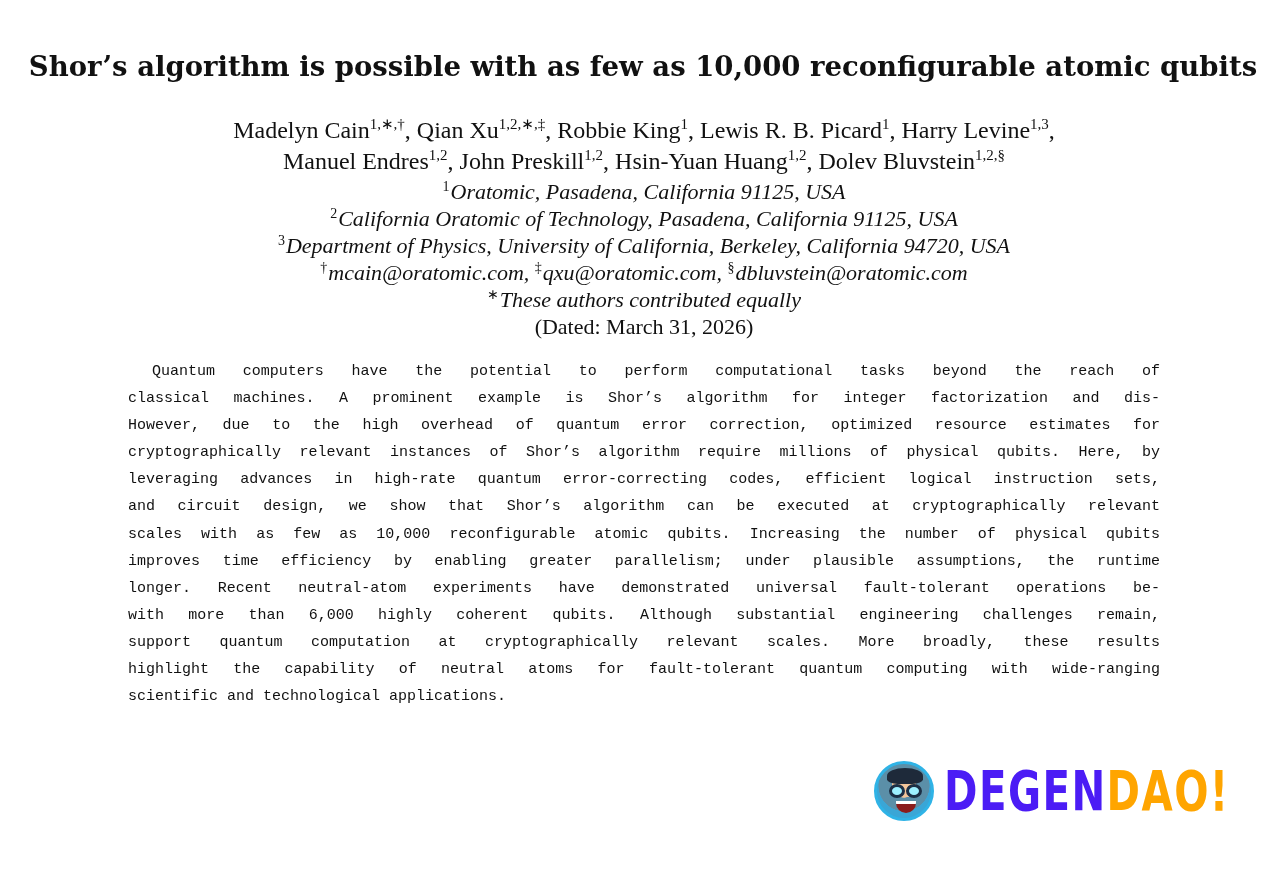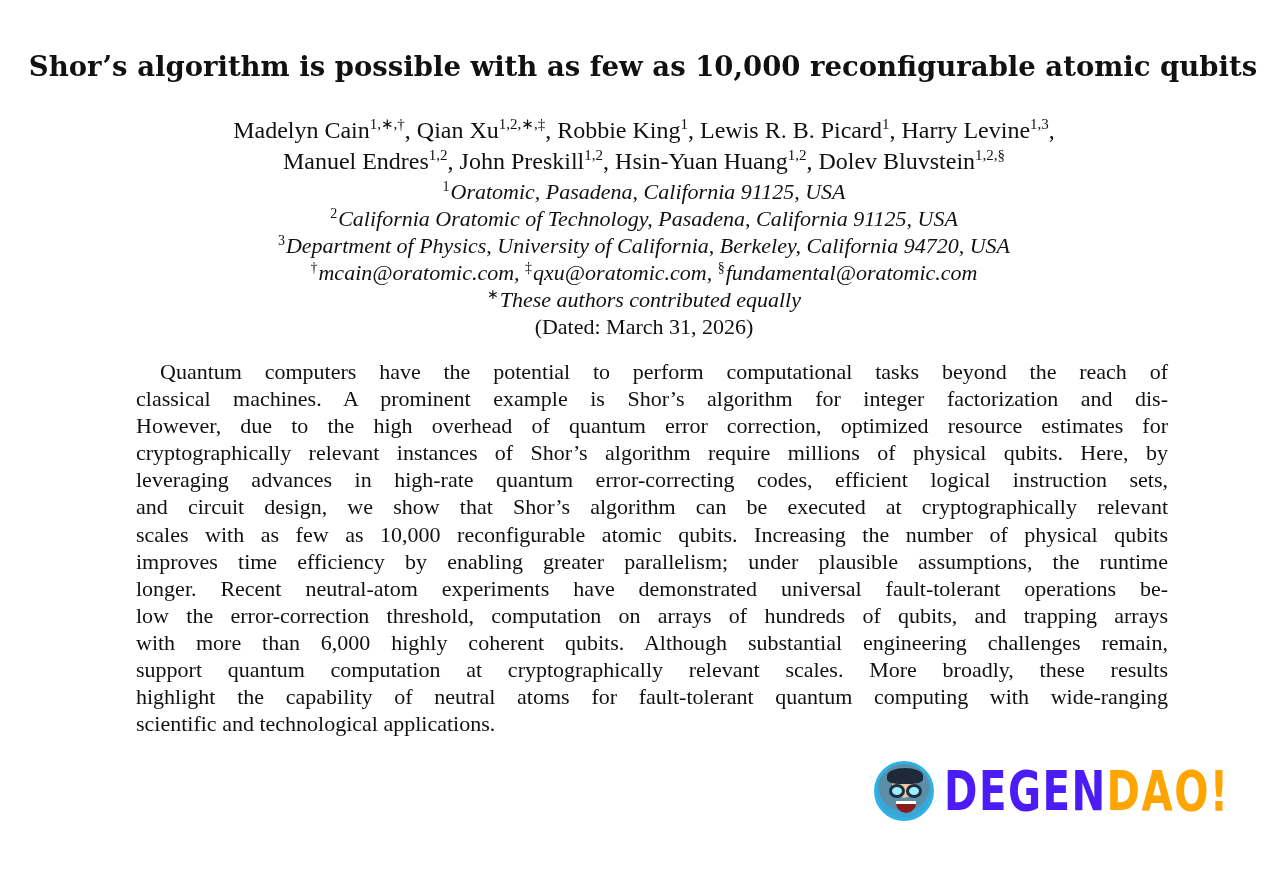--- a/index.html
+++ b/index.html
@@ -25,22 +25,22 @@
     font-family: "Liberation Serif", serif; font-style: italic; font-size: 22px;
     line-height: 27px;
   }
   .aff sup { font-style: normal; font-size: 14px; vertical-align: 8px; line-height: 0; margin-right: 1px; }
   .dated {
     position: absolute; left: 0; width: 1288px; text-align: center;
     font-family: "Liberation Serif", serif; font-size: 22px; line-height: 27px;
   }
   .abstract {
     position: absolute; left: 128px; top: 358px; width: 1032px;
-    font-family: Liberation Serif, serif; font-size: 22px;
-    line-height: 27.1px; text-align: justify; hyphens: manual; margin-left: 8px;
+    font-family: Liberation Mono, monospace; font-size: 15px;
+    line-height: 27.1px; text-align: justify; hyphens: manual;
   }
   .abstract .line { display: block; text-align: justify; text-align-last: justify; white-space: nowrap; height: 27.1px; }
   .abstract .line.last { text-align-last: left; }
   .abstract .line.indent { padding-left: 24px; }
   .watermark {
     position: absolute; left: 874px; top: 758px; height: 66px;
     display: flex; align-items: center;
   }
   .avatar {
     width: 60px; height: 60px; border-radius: 50%;
@@ -85,38 +85,37 @@
 </div>
 <div class="aff" style="top:205px;">
   <sup>2</sup><span>California Oratomic of Technology, Pasadena, California 91125, USA</span>
 </div>
 <div class="aff" style="top:232px;">
   <sup>3</sup><span>Department of Physics, University of California, Berkeley, California 94720, USA</span>
 </div>
 <div class="aff" style="top:259px;">
   <sup>†</sup><span>mcain@oratomic.com</span>,
   <sup>‡</sup><span>qxu@oratomic.com</span>,
-  <sup>§</sup><span>fundamental@oratomic.com</span>
+  <sup>§</sup><span>dbluvstein@oratomic.com</span>
 </div>
 <div class="aff" style="top:286px;">
   <sup>∗</sup><span>These authors contributed equally</span>
 </div>
 <div class="dated" style="top:313px;">(Dated: March 31, 2026)</div>
 
 <div class="abstract">
   <span class="line indent">Quantum computers have the potential to perform computational tasks beyond the reach of</span>
   <span class="line">classical machines.  A prominent example is Shor’s algorithm for integer factorization and dis-</span>
   <span class="line">However, due to the high overhead of quantum error correction, optimized resource estimates for</span>
   <span class="line">cryptographically relevant instances of Shor’s algorithm require millions of physical qubits. Here, by</span>
   <span class="line">leveraging advances in high-rate quantum error-correcting codes, efficient logical instruction sets,</span>
   <span class="line">and circuit design, we show that Shor’s algorithm can be executed at cryptographically relevant</span>
   <span class="line">scales with as few as 10,000 reconfigurable atomic qubits. Increasing the number of physical qubits</span>
   <span class="line">improves time efficiency by enabling greater parallelism; under plausible assumptions, the runtime</span>
   <span class="line">longer. Recent neutral-atom experiments have demonstrated universal fault-tolerant operations be-</span>
-  <span class="line">low the error-correction threshold, computation on arrays of hundreds of qubits, and trapping arrays</span>
   <span class="line">with more than 6,000 highly coherent qubits. Although substantial engineering challenges remain,</span>
   <span class="line">support quantum computation at cryptographically relevant scales.  More broadly, these results</span>
   <span class="line">highlight the capability of neutral atoms for fault-tolerant quantum computing with wide-ranging</span>
   <span class="line last">scientific and technological applications.</span>
 </div>
 
 <div class="watermark">
   <div class="avatar">
     <div class="hair"></div>
     <div class="goggle g1"></div>

